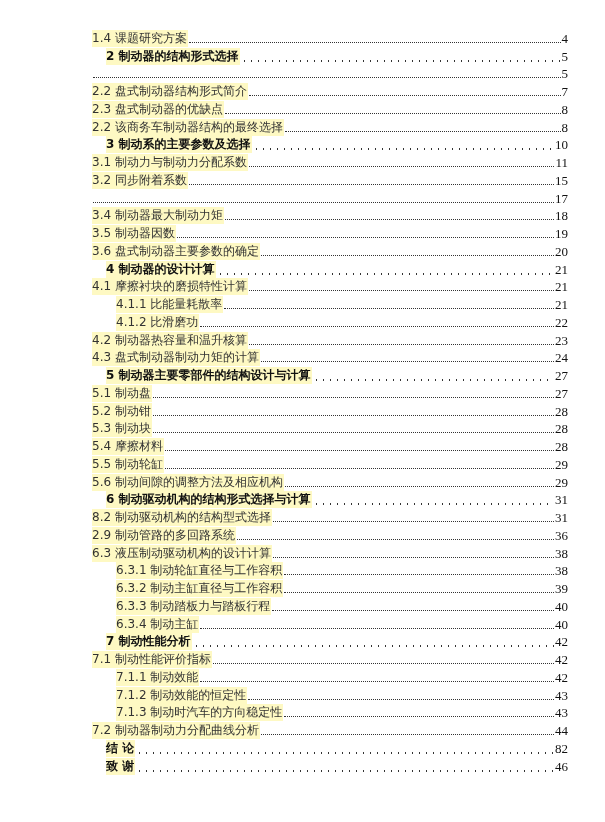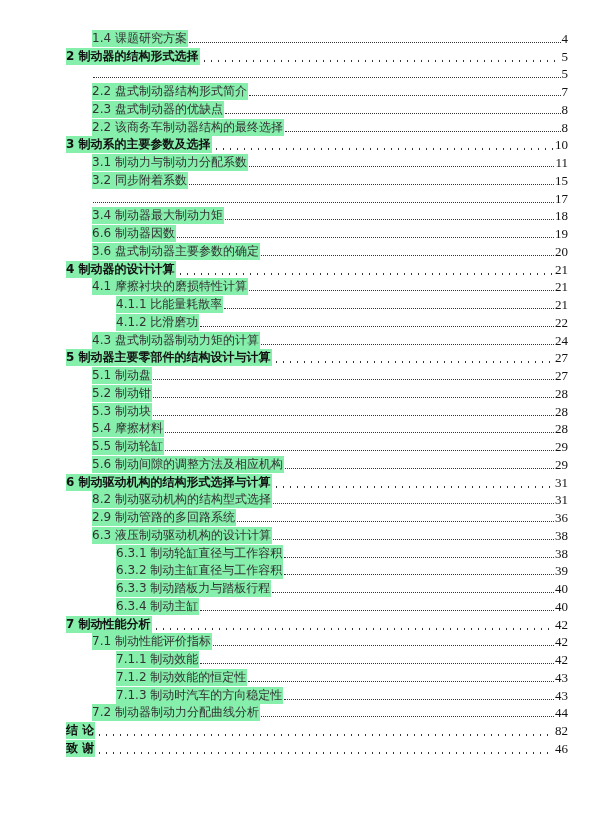--- a/index.html
+++ b/index.html
@@ -1,24 +1,24 @@
 <!DOCTYPE html>
 <html><head>
 <meta charset="utf-8">
 <style>
   html, body { margin: 0; padding: 0; background: #ffffff; }
   body { width: 605px; height: 822px; position: relative; overflow: hidden;
          font-family: "DejaVu Sans", "Liberation Sans", sans-serif; color: #222; }
   .toc { position: absolute; left: 66px; top: 29px; width: 502px; }
   .row { position: relative; height: 17.76px; display: flex; align-items: flex-end;
          font-size: 12px; line-height: 17px; white-space: nowrap; }
-  .row.l0 { padding-left: 0; font-weight: bold; color: #111; }
+  .row.l0 { padding-left: 0; font-weight: bold; color: #111; margin-left: 40px; }
   .row.l1 { padding-left: 26px; color: #333; }
   .row.l2 { padding-left: 50px; color: #333; }
-  .row .t { flex: 0 0 auto; background: #86efac; padding-right: 1px; }
+  .row .t { flex: 0 0 auto; background: #fef9c3; padding-right: 1px; }
   .row .dots { flex: 1 1 auto; height: 1px; margin: 0 1px 4px 1px;
                border-bottom: 1px dotted #333; }
   .row.l0 .dots { border-bottom: none; height: 2px; margin-bottom: 3px;
                   background-image: radial-gradient(circle, #333 0.9px, transparent 1.1px);
                   background-size: 7px 2px; background-repeat: repeat-x; }
   .row .p { flex: 0 0 auto; font-family: "Liberation Serif", serif; font-weight: normal;
             font-size: 13px; color: #111; min-width: 0; text-align: right; }
 </style>
 </head>
 <body>
@@ -71,21 +71,21 @@
     <div class="row l1">
       <span class="dots"></span>
       <span class="p">17</span>
     </div>
     <div class="row l1">
       <span class="t">3.4 制动器最大制动力矩</span>
       <span class="dots"></span>
       <span class="p">18</span>
     </div>
     <div class="row l1">
-      <span class="t">6.6  制动器因数</span>
+      <span class="t">3.5  制动器因数</span>
       <span class="dots"></span>
       <span class="p">19</span>
     </div>
     <div class="row l1">
       <span class="t">3.6 盘式制动器主要参数的确定</span>
       <span class="dots"></span>
       <span class="p">20</span>
     </div>
     <div class="row l0">
       <span class="t">4 制动器的设计计算</span>
@@ -99,20 +99,25 @@
     </div>
     <div class="row l2">
       <span class="t">4.1.1 比能量耗散率</span>
       <span class="dots"></span>
       <span class="p">21</span>
     </div>
     <div class="row l2">
       <span class="t">4.1.2 比滑磨功</span>
       <span class="dots"></span>
       <span class="p">22</span>
+    </div>
+    <div class="row l1">
+      <span class="t">4.2 制动器热容量和温升核算</span>
+      <span class="dots"></span>
+      <span class="p">23</span>
     </div>
     <div class="row l1">
       <span class="t">4.3 盘式制动器制动力矩的计算</span>
       <span class="dots"></span>
       <span class="p">24</span>
     </div>
     <div class="row l0">
       <span class="t">5 制动器主要零部件的结构设计与计算</span>
       <span class="dots"></span>
       <span class="p">27</span>

